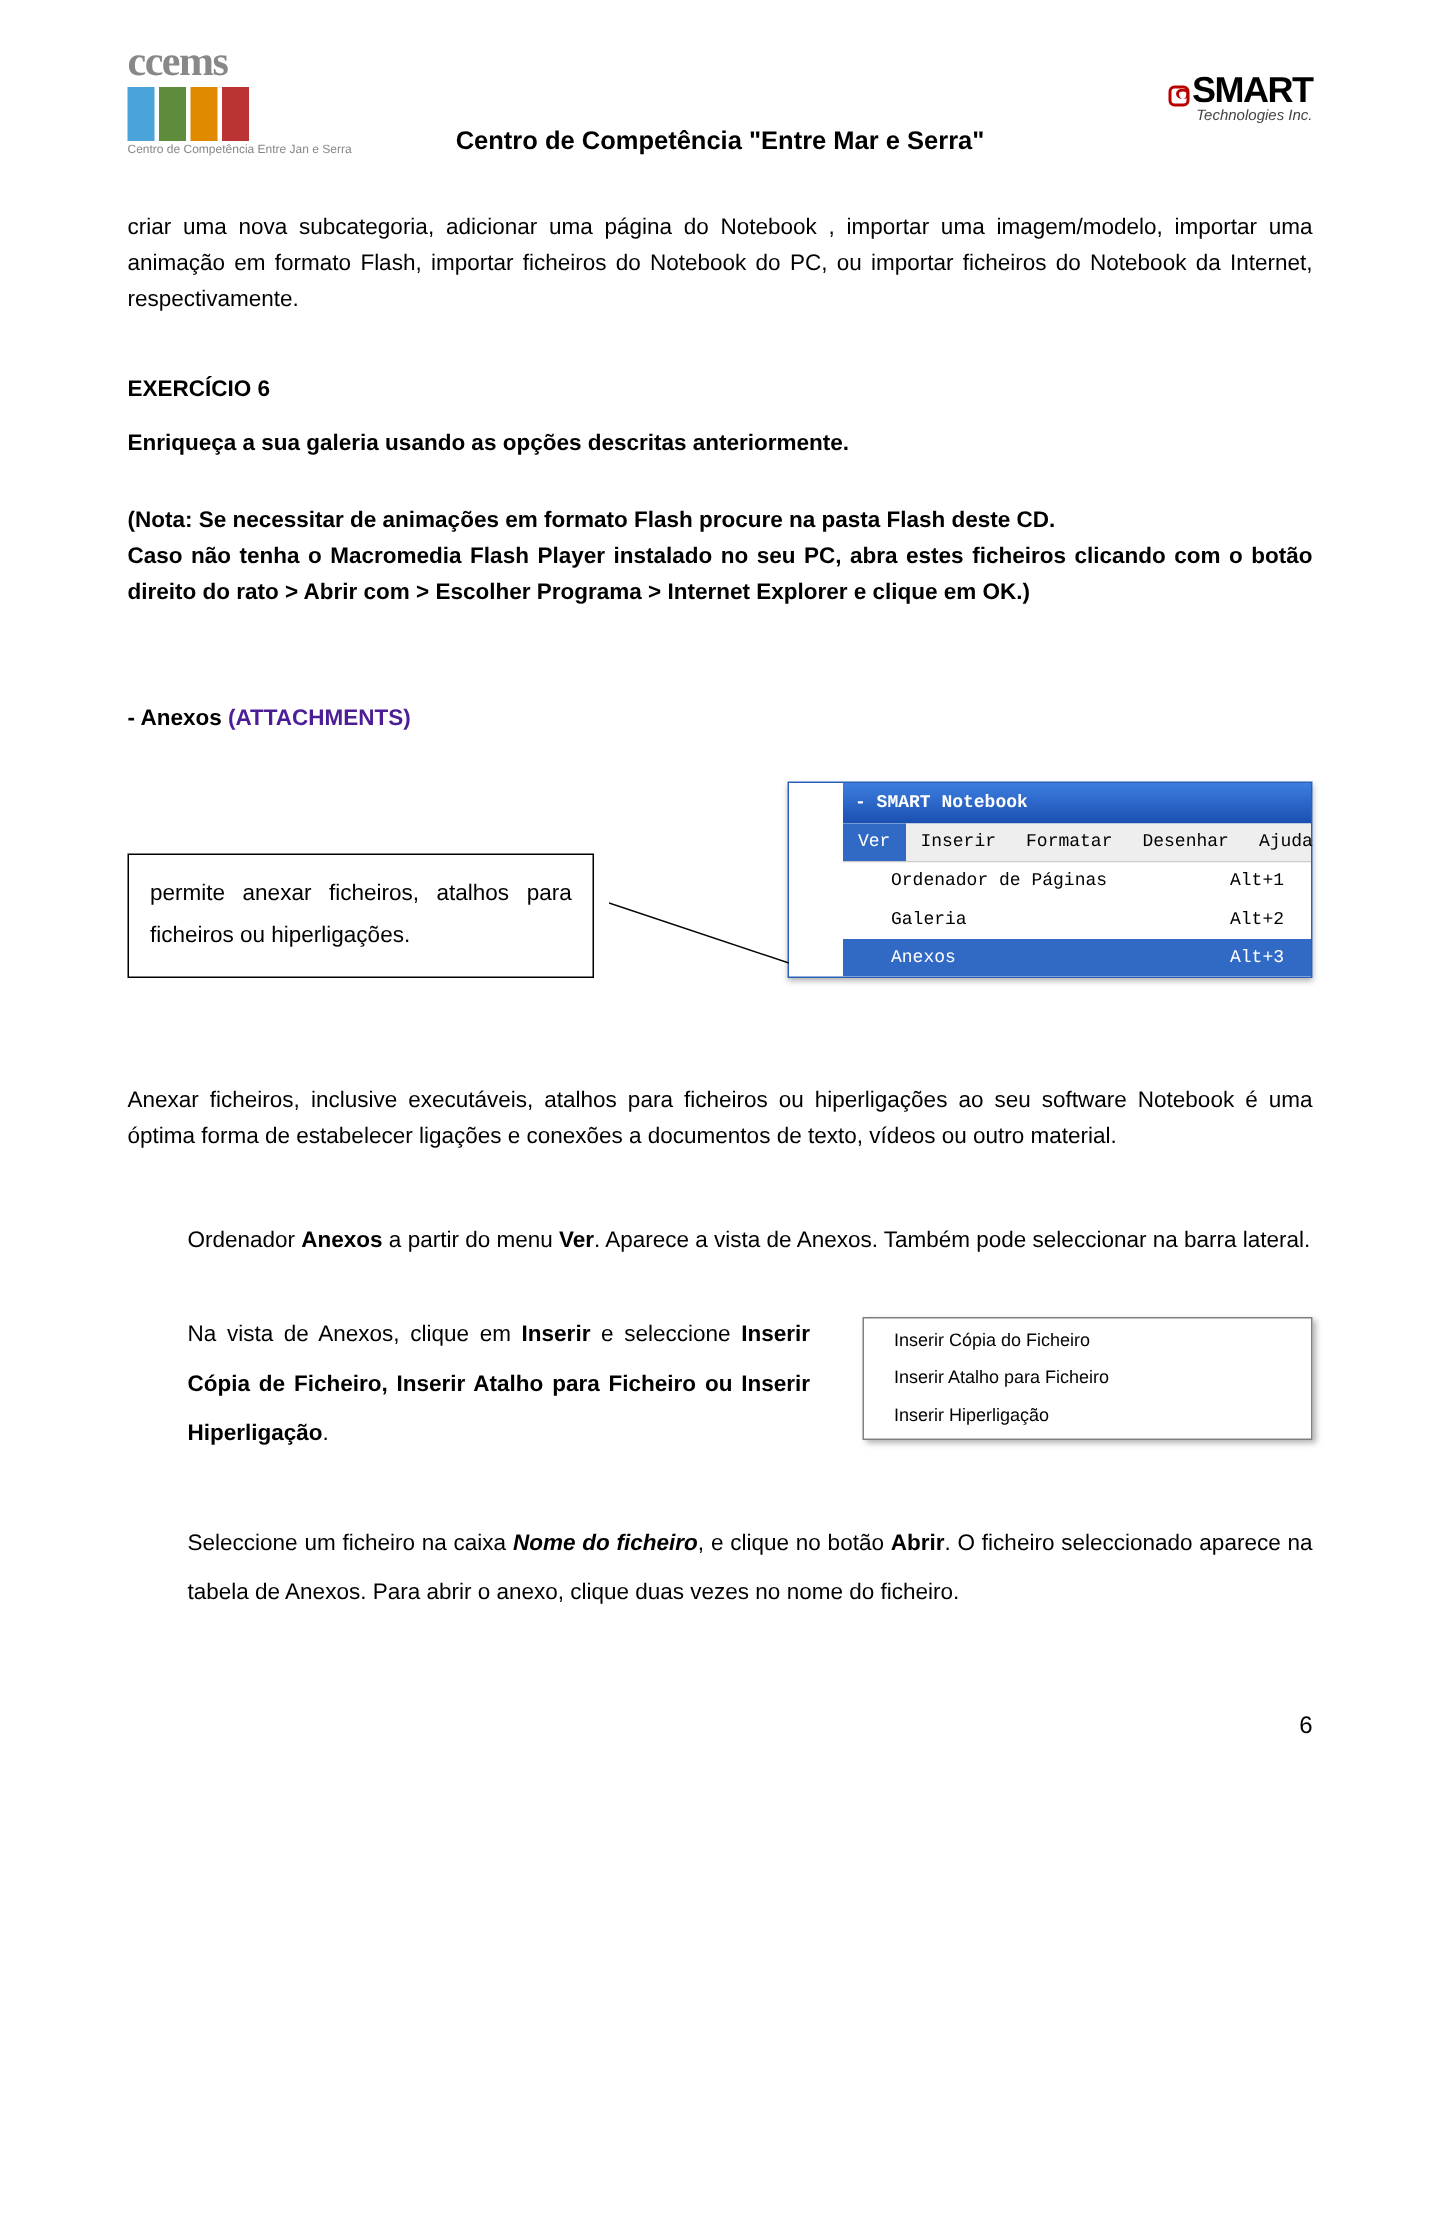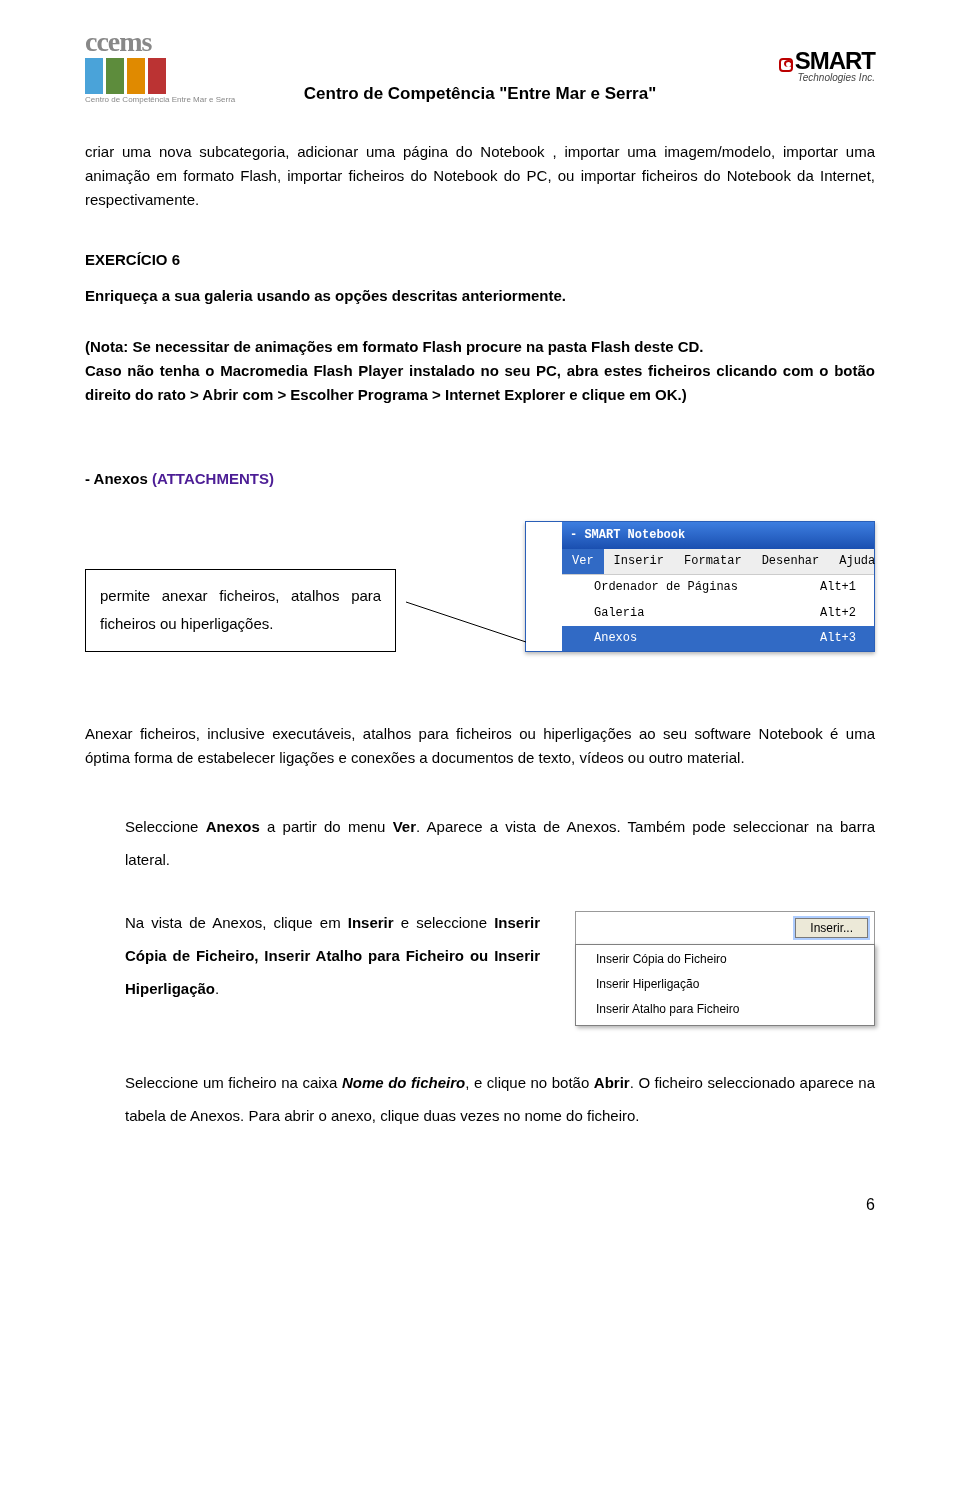--- a/index.html
+++ b/index.html
@@ -53,21 +53,21 @@
 <div class="header">
   <div class="logo-left">
     <div>
       <div class="logo-ccems">ccems</div>
       <div class="logo-block">
         <div class="logo-sq" style="background:#4aa3d9"></div>
         <div class="logo-sq" style="background:#5d8c3c"></div>
         <div class="logo-sq" style="background:#e08a00"></div>
         <div class="logo-sq" style="background:#b33"></div>
       </div>
-      <div class="logo-text">Centro de Competência Entre Mar e Serra</div>
+      <div class="logo-text">Centro de Competência Entre Jan e Serra</div>
     </div>
   </div>
   <div class="header-title">Centro de Competência "Entre Mar e Serra"</div>
   <div class="smart-logo">
     <div><span class="smart-icon"></span><span class="smart-word">SMART</span></div>
     <div class="smart-sub">Technologies Inc.</div>
   </div>
 </div>
 
 <div class="content">
@@ -113,35 +113,32 @@
           <span>Anexos</span>
           <span>Alt+3</span>
         </div>
       </div>
     </div>
   </div>
 
   <p class="para">Anexar ficheiros, inclusive executáveis, atalhos para ficheiros ou hiperligações ao seu software Notebook é uma óptima forma de estabelecer ligações e conexões a documentos de texto, vídeos ou outro material.</p>
 
   <p class="instr">
-    <span>Seleccione </span><b>Anexos</b><span> a partir do menu </span><b>Ver</b><span>. Aparece a vista de Anexos. Também pode seleccionar na barra lateral.</span>
+    <span>Ordenador </span><b>Anexos</b><span> a partir do menu </span><b>Ver</b><span>. Aparece a vista de Anexos. Também pode seleccionar na barra lateral.</span>
   </p>
 
   <div class="instr2">
     <p class="instr2-text">
       <span>Na vista de Anexos, clique em </span><b>Inserir</b><span> e seleccione </span><b>Inserir Cópia de Ficheiro, Inserir Atalho para Ficheiro ou Inserir Hiperligação</b><span>.</span>
     </p>
     <div class="inserir-sc">
-      <div class="ins-btn-row">
-        <button class="ins-btn">Inserir...</button>
-      </div>
       <div class="ins-menu">
         <div>Inserir Cópia do Ficheiro</div>
+        <div>Inserir Atalho para Ficheiro</div>
         <div>Inserir Hiperligação</div>
-        <div>Inserir Atalho para Ficheiro</div>
       </div>
     </div>
   </div>
 
   <p class="instr">
     <span>Seleccione um ficheiro na caixa </span><b><i>Nome do ficheiro</i></b><span>, e clique no botão </span><b>Abrir</b><span>. O ficheiro seleccionado aparece na tabela de Anexos. Para abrir o anexo, clique duas vezes no nome do ficheiro.</span>
   </p>
 
   <div class="page-num">6</div>
 </div>

